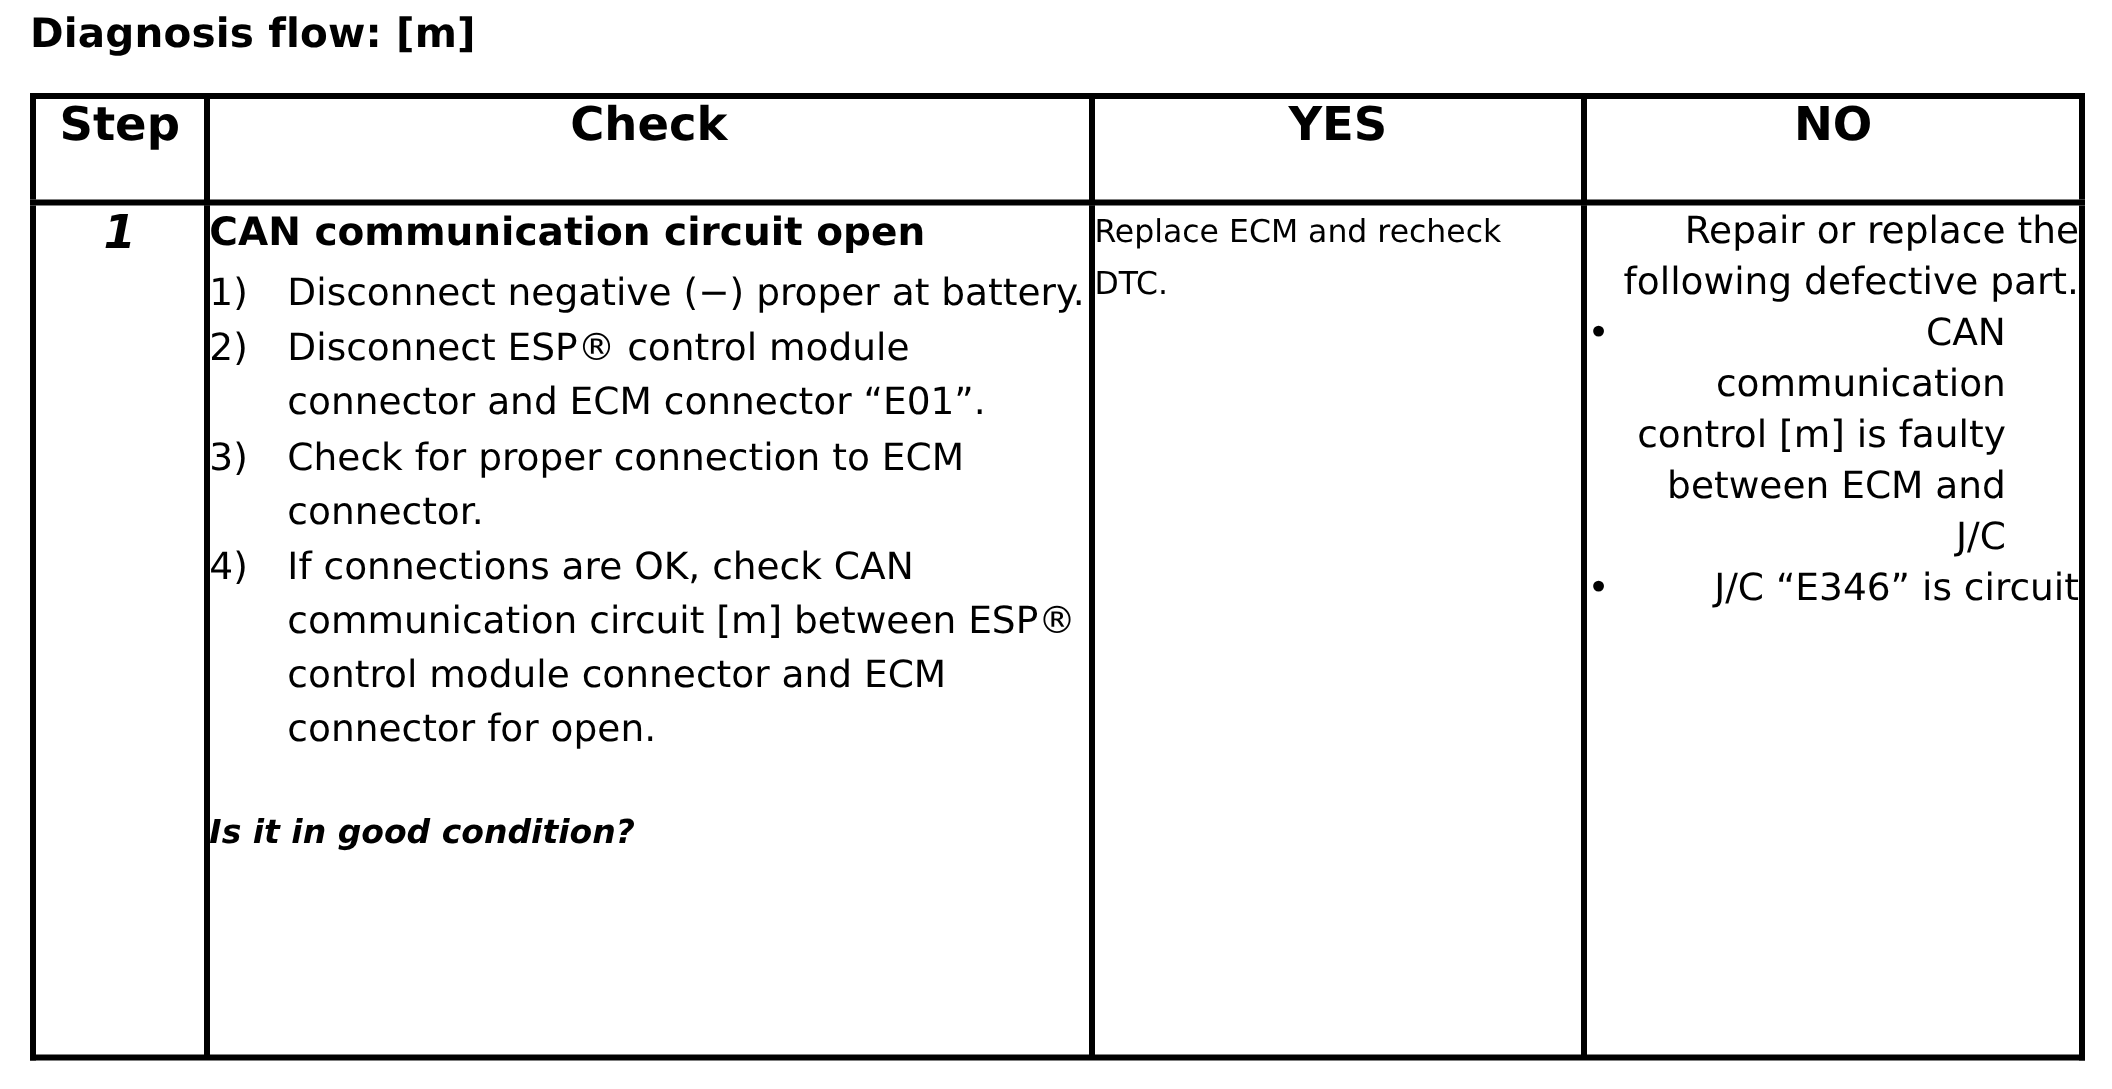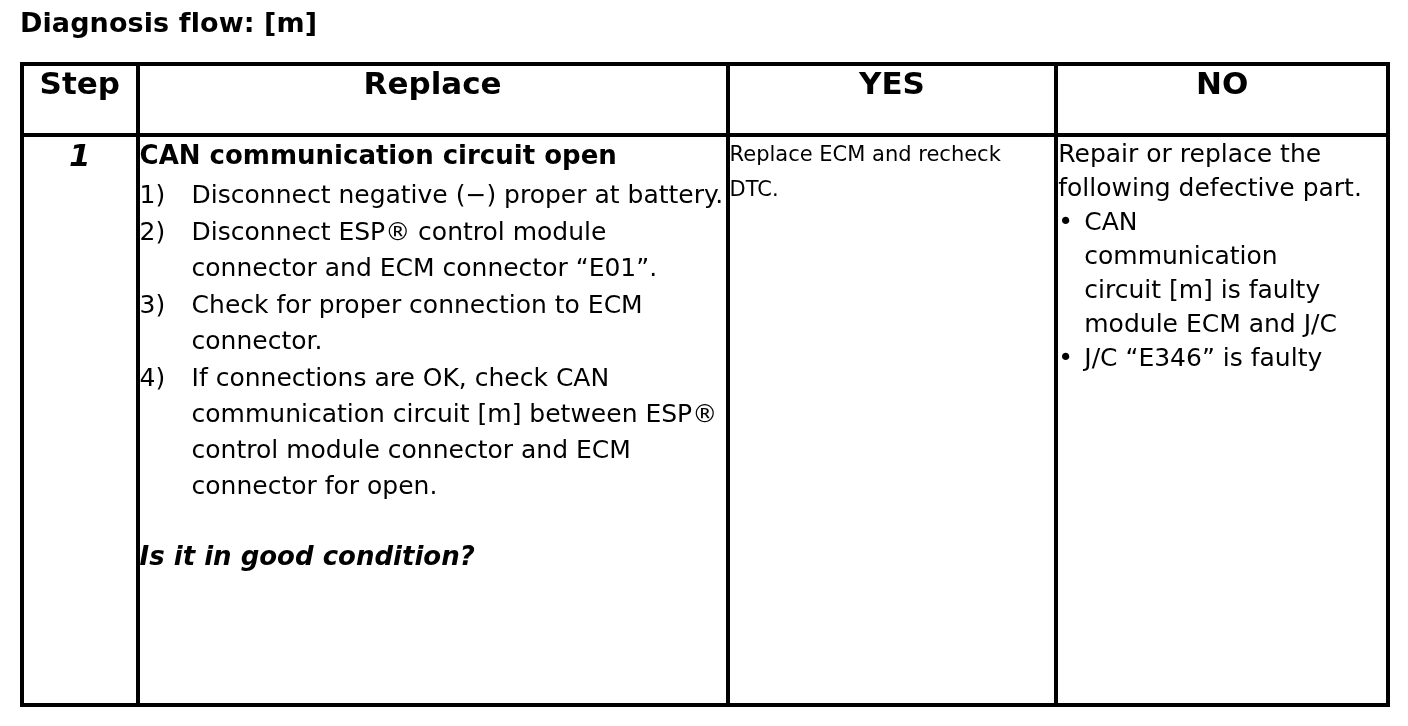--- a/index.html
+++ b/index.html
@@ -64,21 +64,21 @@
     border-bottom: 4px solid #000;
     border-right: 4px solid #000;
     line-height: 34px;
   }
   thead th:last-child { border-right: none; }
 
   tbody td {
     border-right: 4px solid #000;
     height: 566px;
   }
-  tbody td:last-child { border-right: none; }
+  tbody td:last-child { border-right: none; text-align: right; }
 
   .cell-step {
     text-align: center;
     padding-top: 16px;
     font-size: 31px;
     font-weight: bold;
     font-style: italic;
   }
 
   .cell-action {
@@ -110,21 +110,21 @@
     position: absolute;
     left: 0;
     top: 0;
     width: 44px;
     text-align: left;
   }
 
   .action-question {
     font-weight: bold;
     font-style: italic;
-    font-size: 26px;
+    font-size: 22px;
     line-height: 36px;
     margin-top: 34px;
   }
 
   .cell-yes {
     padding: 11px 10px 10px 14px;
     font-size: 21px;
     line-height: 35px;
   }
 
@@ -161,21 +161,21 @@
   <table class="flow-table">
     <colgroup>
       <col class="c-step">
       <col class="c-action">
       <col class="c-yes">
       <col class="c-no">
     </colgroup>
     <thead>
       <tr>
         <th>Step</th>
-        <th>Replace</th>
+        <th>Check</th>
         <th>YES</th>
         <th>NO</th>
       </tr>
     </thead>
     <tbody>
       <tr>
 
         <td class="cell-step">1</td>
 
         <td class="cell-action">
@@ -201,25 +201,25 @@
           <div class="action-question">Is it in good condition?</div>
         </td>
 
         <td class="cell-yes">Replace ECM and recheck DTC.</td>
 
         <td class="cell-no">
           <div class="no-intro">Repair or replace the following defective part.</div>
           <ul class="no-bullets">
             <li class="bullet-narrow">
               <span class="dot">•</span>
-              <span>CAN communication circuit [m] is faulty module ECM and J/C</span>
+              <span>CAN communication control [m] is faulty between ECM and J/C</span>
             </li>
             <li>
               <span class="dot">•</span>
-              <span>J/C “E346” is faulty</span>
+              <span>J/C “E346” is circuit</span>
             </li>
           </ul>
         </td>
 
       </tr>
     </tbody>
   </table>
 
 </div>
 

